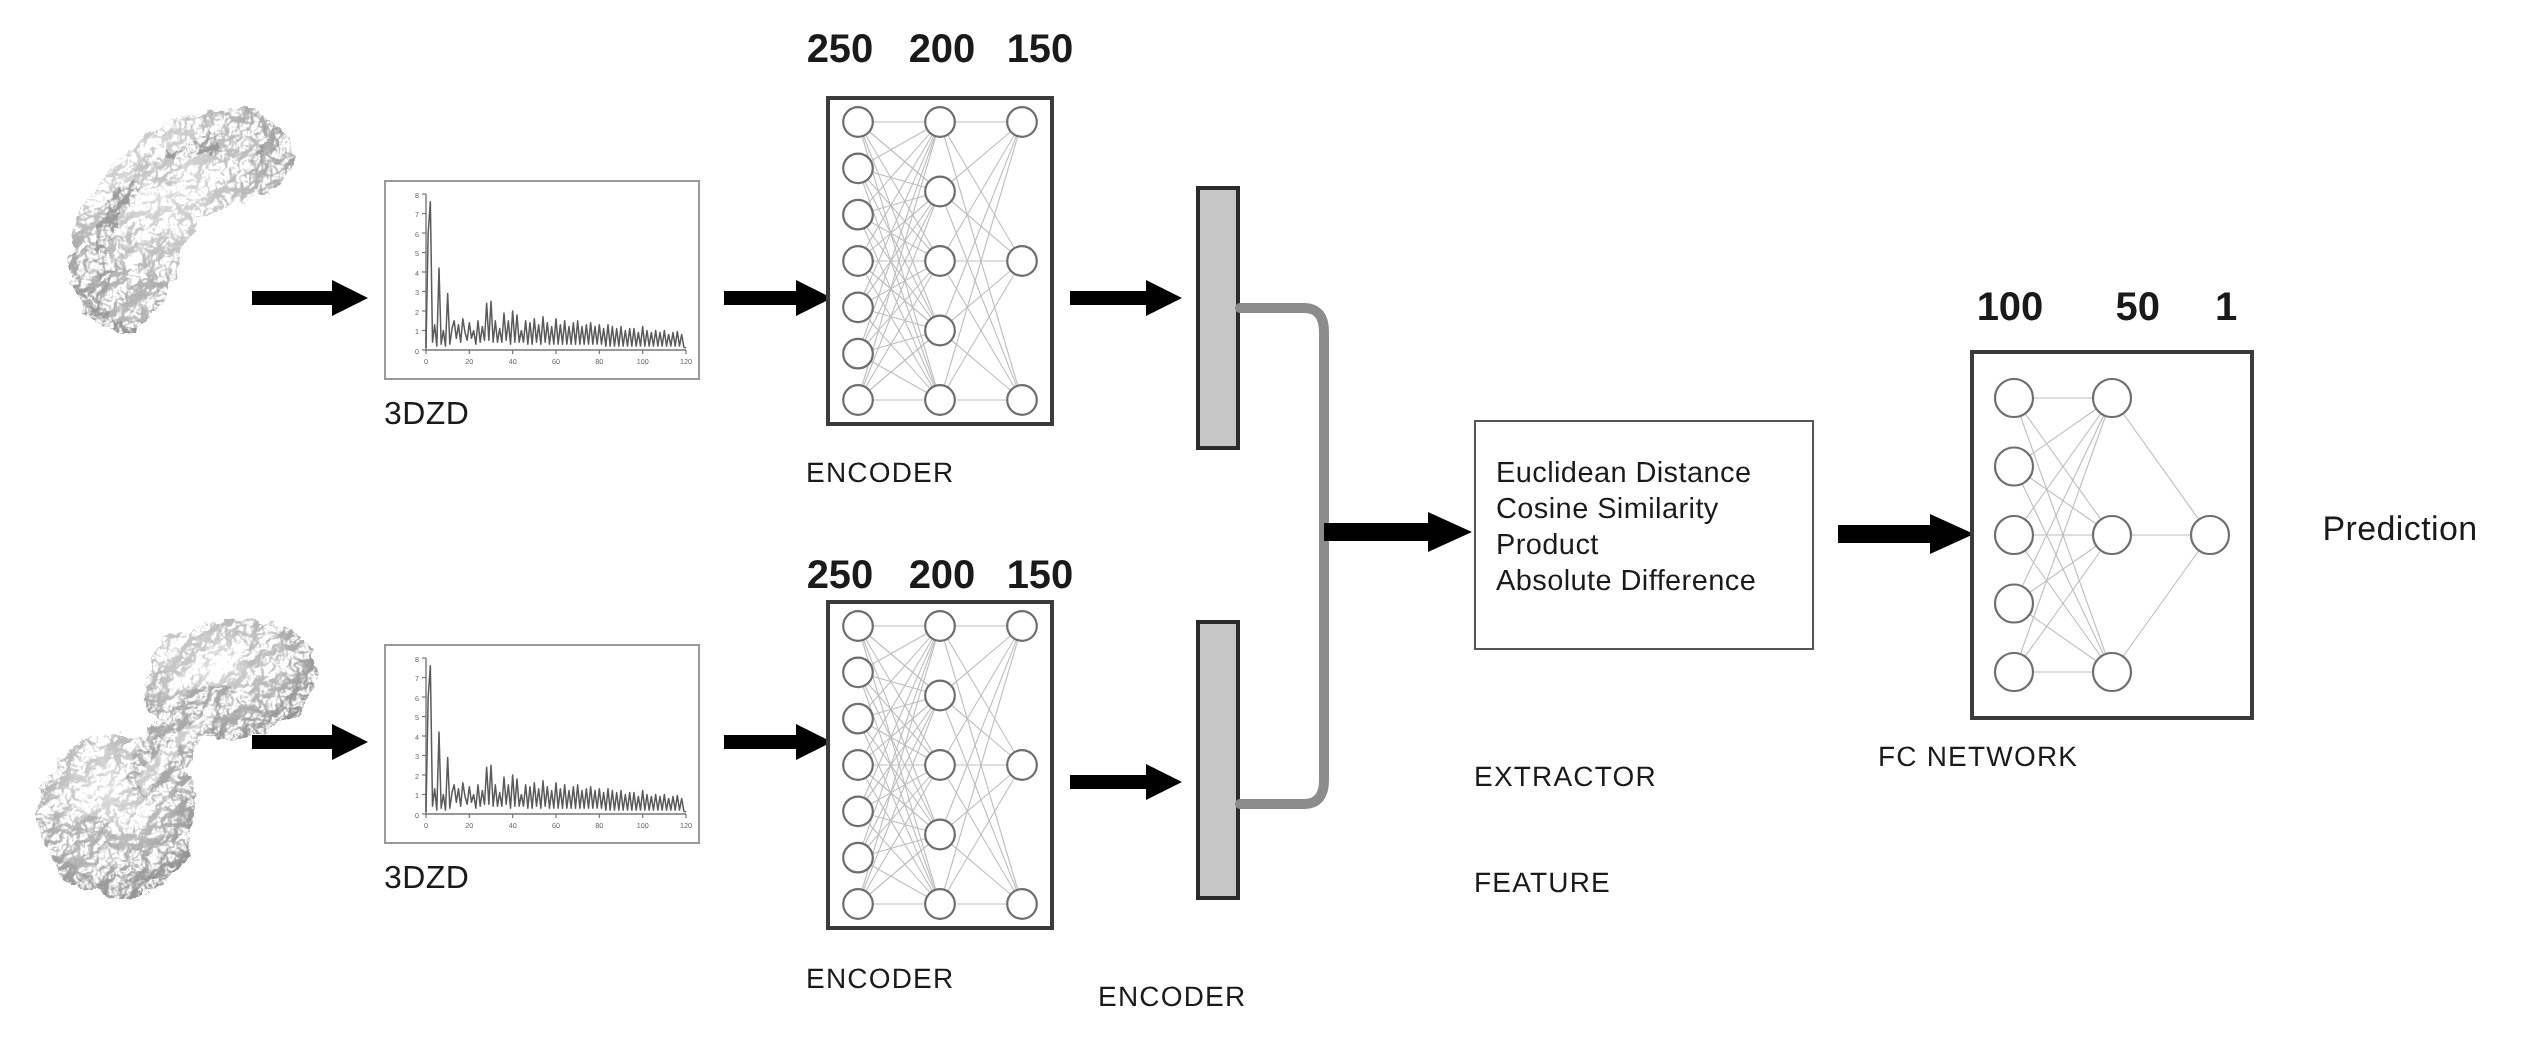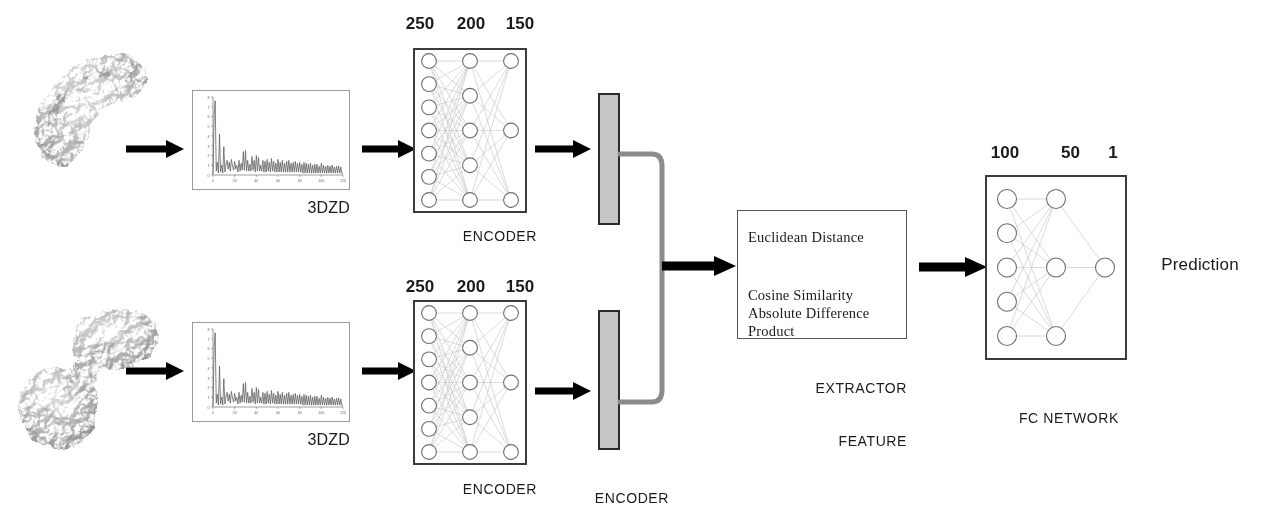--- a/index.html
+++ b/index.html
@@ -1,21 +1,21 @@
 <!DOCTYPE html>
 <html><head>
 <meta charset="utf-8">
 <style>
   html,body{margin:0;padding:0;background:#ffffff;}
   body{width:1265px;height:526px;position:relative;overflow:hidden;
        font-family:"Liberation Sans","DejaVu Sans",sans-serif;color:#1a1a1a;}
   .abs{position:absolute;}
-  .lbl{font-size:15px;letter-spacing:.2px;white-space:pre;text-align:right;line-height:1.25;}
+  .lbl{font-size:15px;letter-spacing:.2px;white-space:pre;text-align:left;line-height:1.25;}
   .lbl-caps{font-size:14px;letter-spacing:.6px;}
-  .num{font-size:17px;font-weight:600;}
+  .num{font-size:20px;font-weight:600;}
   .box{border:2px solid #3b3b3b;background:#fff;box-sizing:border-box;}
   .barfeat{background:#c6c6c6;border:2px solid #2b2b2b;box-sizing:border-box;}
   svg{display:block;overflow:visible;}
   .proteinwrap{filter:saturate(0);}
 </style>
 </head>
 <body>
 
 <div class="abs proteinwrap" style="left:14px;top:28px;width:150px;height:165px;">
   <svg width="150" height="165" viewBox="0 0 150 165">
@@ -369,25 +369,25 @@
   </svg>
 </div>
 
 <div class="abs" style="left:660px;top:254px;width:78px;height:24px;">
   <svg width="78" height="24" viewBox="0 0 78 24">
     <path d="M2,12 L56,12" stroke="#000" stroke-width="9"></path>
     <path d="M54,2 L76,12 L54,22 Z" fill="#000"></path>
   </svg>
 </div>
 
-<div class="abs box" style="left:737px;top:210px;width:170px;height:129px;border:1.5px solid #555;font-family:Liberation Serif, serif;">
+<div class="abs box" style="left:737px;top:210px;width:170px;height:115px;border:1.5px solid #555;">
   <div class="lbl" style="text-align:left;padding-left:10px;padding-top:17px;font-size:14.5px;">Euclidean Distance</div>
-  <div class="lbl" style="text-align:left;padding-left:10px;font-size:14.5px;margin-top:40px;">Cosine Similarity</div>
+  <div class="lbl" style="text-align:left;padding-left:10px;font-size:14.5px;">Cosine Similarity</div>
+  <div class="lbl" style="text-align:left;padding-left:10px;font-size:14.5px;">Product</div>
   <div class="lbl" style="text-align:left;padding-left:10px;font-size:14.5px;">Absolute Difference</div>
-  <div class="lbl" style="text-align:left;padding-left:10px;font-size:14.5px;">Product</div>
 </div>
 <div class="abs lbl lbl-caps" style="left:737px;top:345px;width:170px;">
   <div>EXTRACTOR</div>
   <div>FEATURE</div>
 </div>
 
 <div class="abs" style="left:917px;top:255px;width:72px;height:24px;">
   <svg width="72" height="24" viewBox="0 0 72 24">
     <path d="M2,12 L50,12" stroke="#000" stroke-width="9"></path>
     <path d="M48,2 L70,12 L48,22 Z" fill="#000"></path>
@@ -422,15 +422,15 @@
       <circle cx="20" cy="56.25" r="9.5" fill="#ffffff" stroke="#6e6e6e" stroke-width="1.1"></circle>
       <circle cx="20" cy="90.5" r="9.5" fill="#ffffff" stroke="#6e6e6e" stroke-width="1.1"></circle>
       <circle cx="20" cy="124.75" r="9.5" fill="#ffffff" stroke="#6e6e6e" stroke-width="1.1"></circle>
       <circle cx="20" cy="159" r="9.5" fill="#ffffff" stroke="#6e6e6e" stroke-width="1.1"></circle>
       <circle cx="69" cy="22" r="9.5" fill="#ffffff" stroke="#6e6e6e" stroke-width="1.1"></circle>
       <circle cx="69" cy="90.5" r="9.5" fill="#ffffff" stroke="#6e6e6e" stroke-width="1.1"></circle>
       <circle cx="69" cy="159" r="9.5" fill="#ffffff" stroke="#6e6e6e" stroke-width="1.1"></circle>
       <circle cx="118" cy="90.5" r="9.5" fill="#ffffff" stroke="#6e6e6e" stroke-width="1.1"></circle>
     </svg>
 </div>
-<div class="abs lbl lbl-caps" style="left:959px;top:370px;width:160px;margin-top:40px;">FC NETWORK</div>
+<div class="abs lbl lbl-caps" style="left:939px;top:370px;width:160px;">FC NETWORK</div>
 
 <div class="abs lbl" style="left:1140px;top:254px;width:120px;text-align:center;font-size:17px;">Prediction</div>
 
 </body></html>

